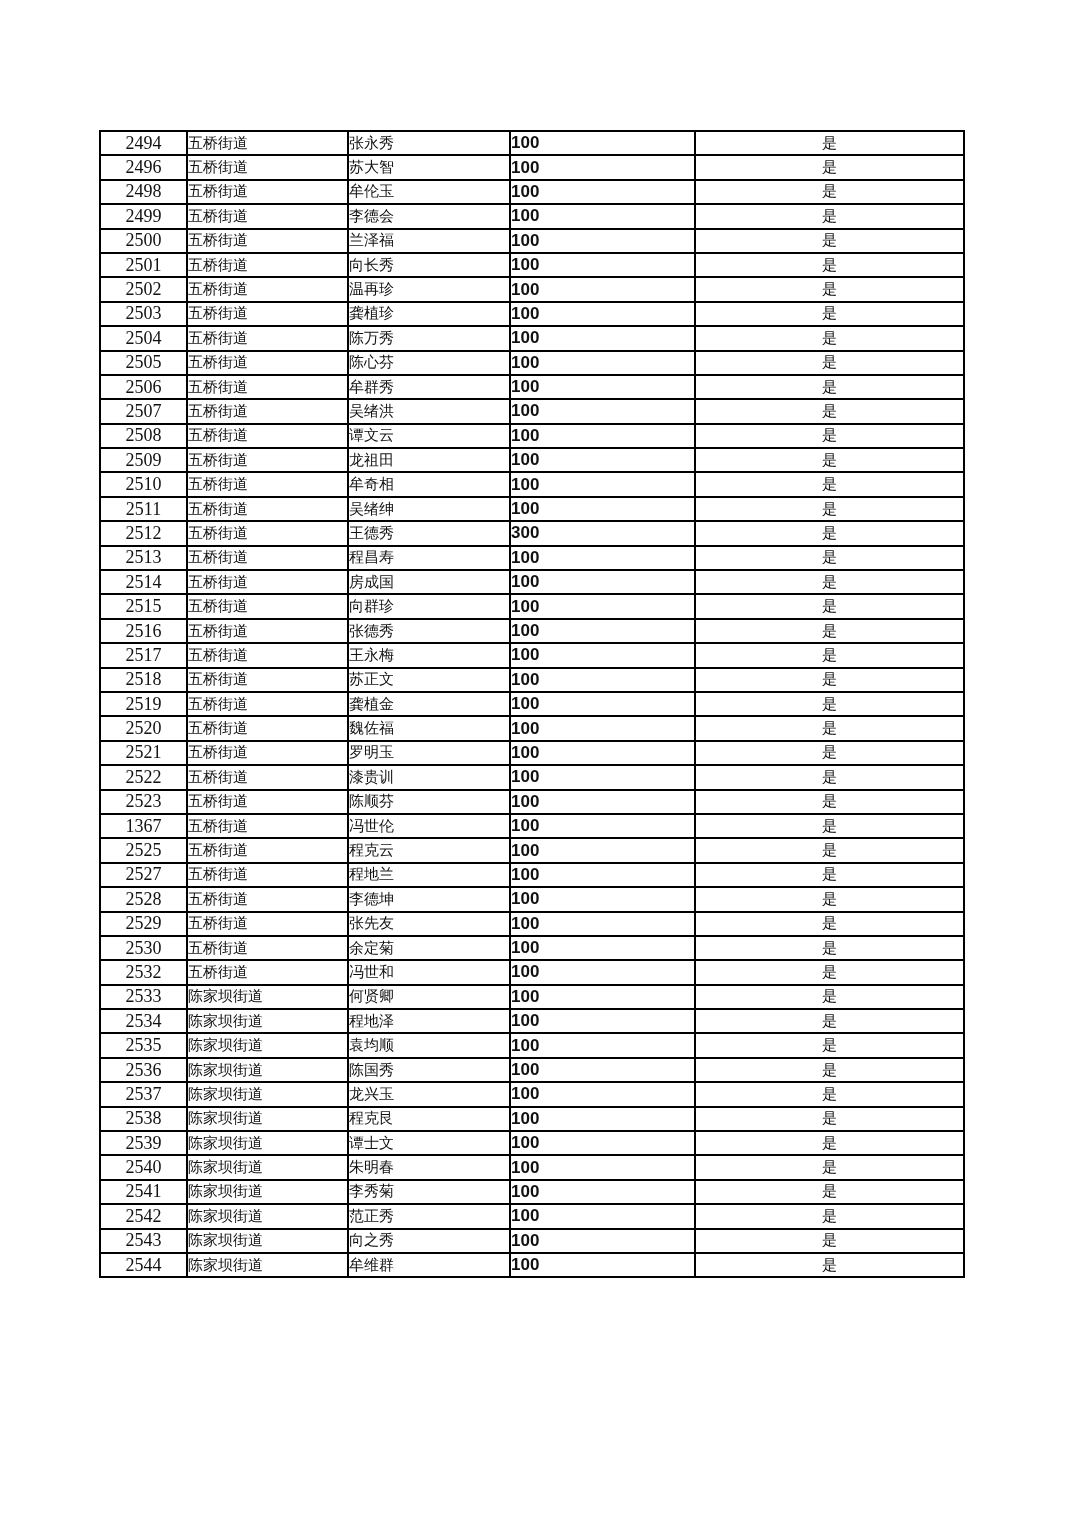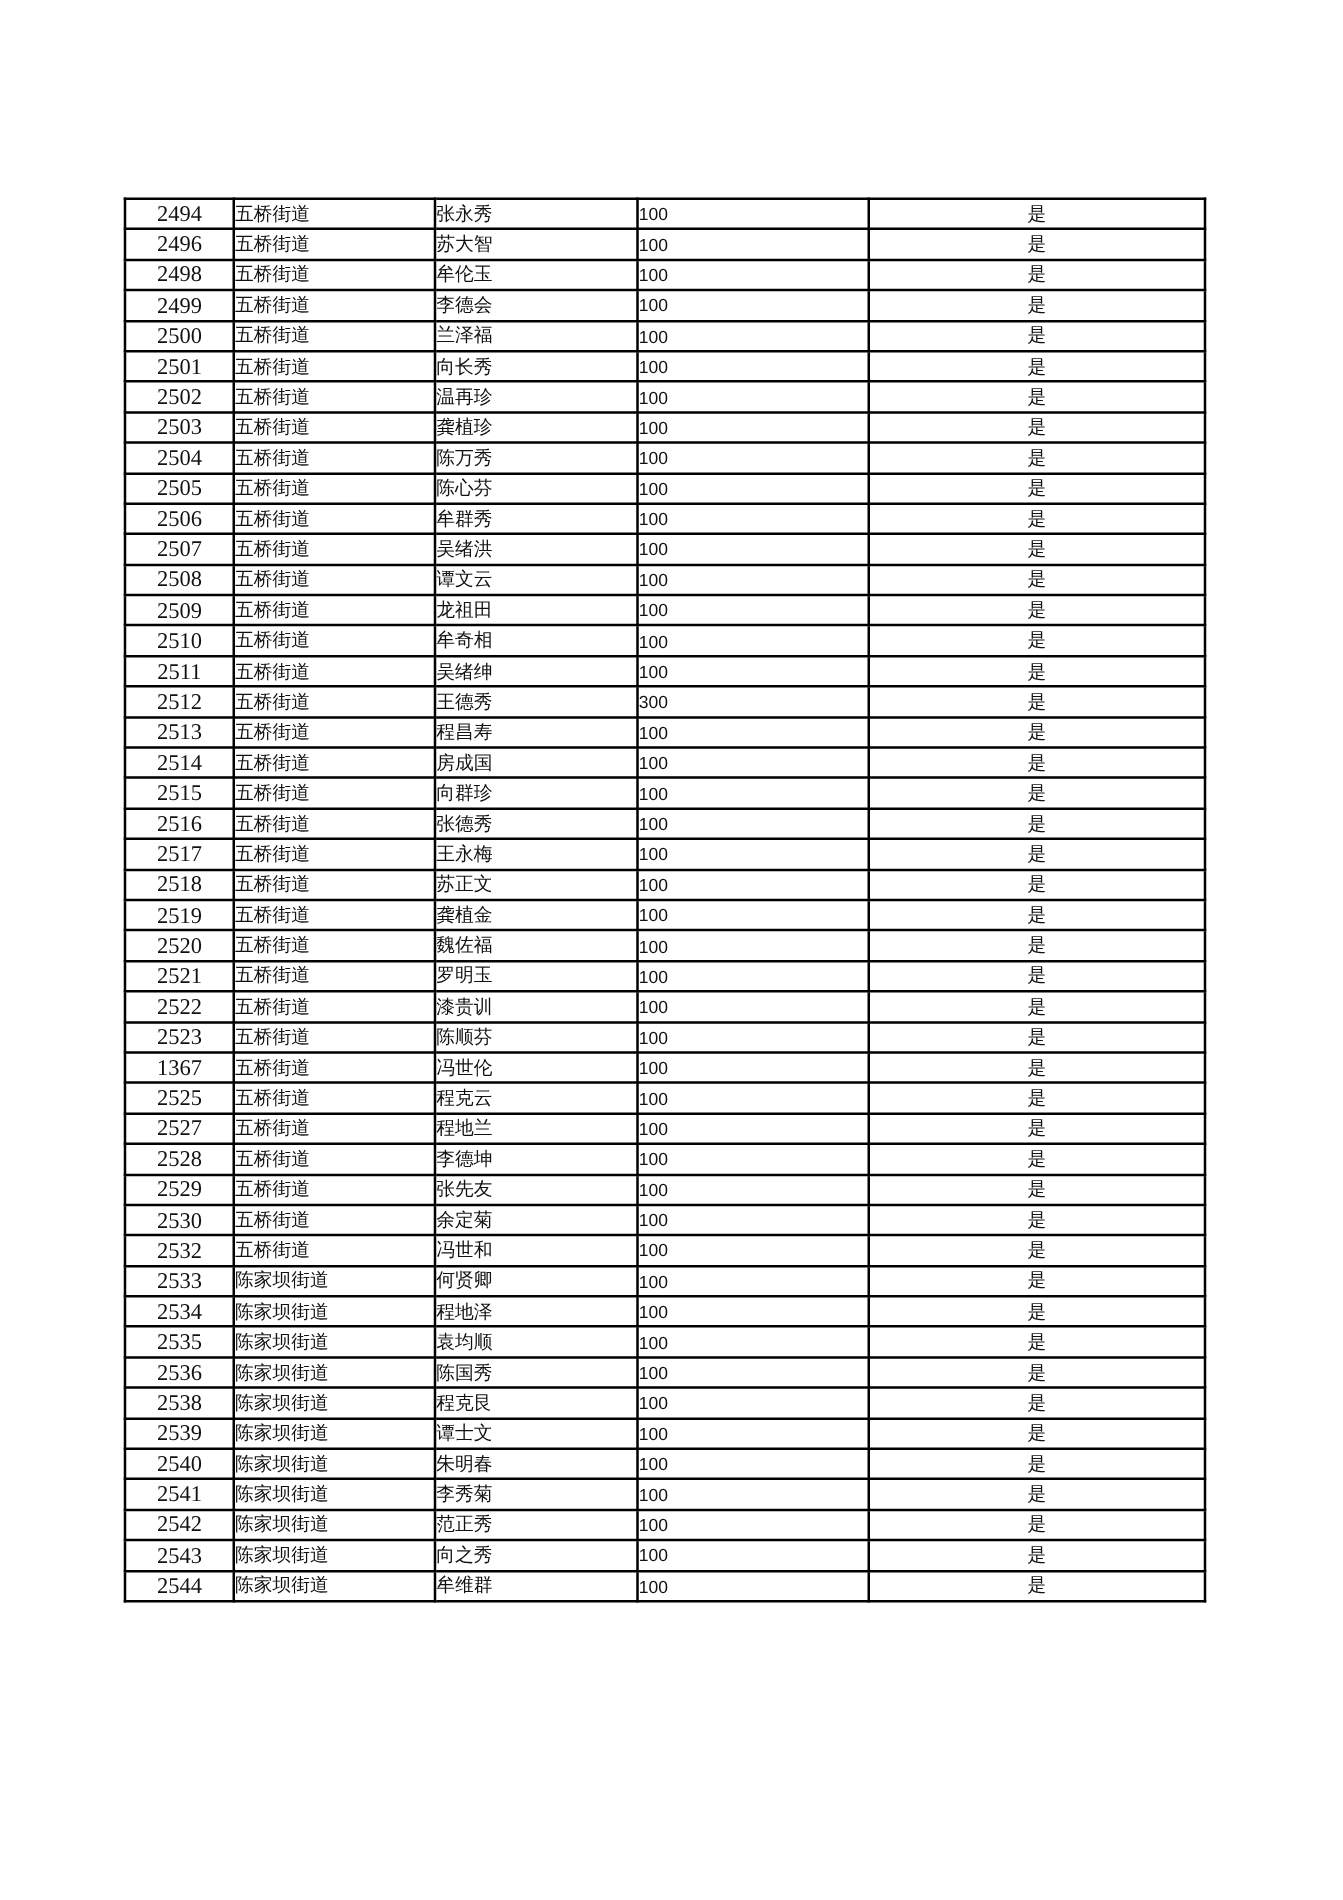--- a/index.html
+++ b/index.html
@@ -14,21 +14,20 @@
     background: #ffffff;
     overflow: hidden;
   }
   table.roster {
     position: absolute;
     left: 99px;
     top: 130px;
     width: 864px;
     border-collapse: collapse;
     table-layout: fixed;
-    margin-top: 28px;
   }
   table.roster td {
     border: 2px solid #000000;
     height: 22.4px;
     padding: 0;
     overflow: hidden;
     white-space: nowrap;
     vertical-align: middle;
     color: #111111;
   }
@@ -40,24 +39,25 @@
   }
   td.c-street, td.c-name {
     font-family: "Liberation Serif", serif;
     font-size: 15px;
     text-align: left;
     padding-left: 5px;
     color: #1c1c1c;
   }
   td.c-amount {
     font-family: "Liberation Sans", sans-serif;
-    font-size: 14px;
+    font-size: 17px;
     text-align: left;
     padding-left: 3px;
     color: #000000;
+    font-weight: bold;
   }
   td.c-flag {
     font-family: "Liberation Serif", serif;
     font-size: 15px;
     text-align: center;
     color: #1c1c1c;
   }
 </style>
 </head>
 <body>
@@ -339,20 +339,27 @@
           <td class="c-flag">是</td>
         </tr>
         <tr>
           <td class="c-serial">2536</td>
           <td class="c-street">陈家坝街道</td>
           <td class="c-name">陈国秀</td>
           <td class="c-amount">100</td>
           <td class="c-flag">是</td>
         </tr>
         <tr>
+          <td class="c-serial">2537</td>
+          <td class="c-street">陈家坝街道</td>
+          <td class="c-name">龙兴玉</td>
+          <td class="c-amount">100</td>
+          <td class="c-flag">是</td>
+        </tr>
+        <tr>
           <td class="c-serial">2538</td>
           <td class="c-street">陈家坝街道</td>
           <td class="c-name">程克艮</td>
           <td class="c-amount">100</td>
           <td class="c-flag">是</td>
         </tr>
         <tr>
           <td class="c-serial">2539</td>
           <td class="c-street">陈家坝街道</td>
           <td class="c-name">谭士文</td>

